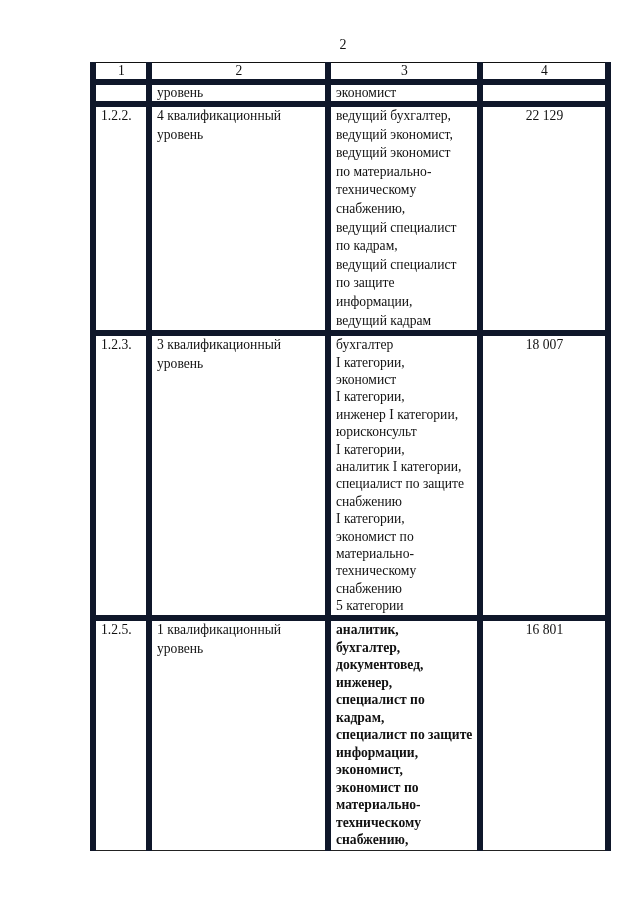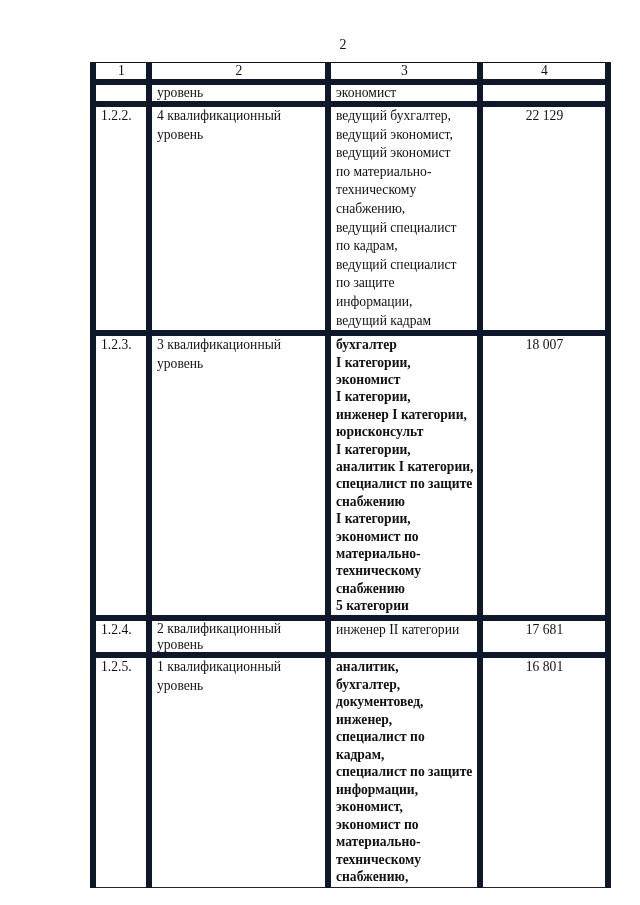--- a/index.html
+++ b/index.html
@@ -113,52 +113,41 @@
     </td>
     <td class="val">22 129</td>
   </tr>
 
   <tr class="r123">
     <td class="num">1.2.3.</td>
     <td>
       <span class="line">3 квалификационный</span>
       <span class="line">уровень</span>
     </td>
-    <td class="c3text" style="line-height:17.4px;font-weight:bold;">
+    <td class="c3text" style="line-height:17.4px;">
       <span class="line">бухгалтер</span>
       <span class="line">I категории,</span>
       <span class="line">экономист</span>
       <span class="line">I категории,</span>
       <span class="line">инженер I категории,</span>
       <span class="line">юрисконсульт</span>
       <span class="line">I категории,</span>
       <span class="line">аналитик I категории,</span>
       <span class="line">специалист по защите</span>
       <span class="line">снабжению</span>
       <span class="line">I категории,</span>
       <span class="line">экономист по</span>
       <span class="line">материально-</span>
       <span class="line">техническому</span>
       <span class="line">снабжению</span>
       <span class="line">5 категории</span>
     </td>
     <td class="val">18 007</td>
   </tr>
 
-  <tr class="r124">
-    <td class="num">1.2.4.</td>
-    <td style="line-height:15.5px;">
-      <span class="line">2 квалификационный</span>
-      <span class="line">уровень</span>
-    </td>
-    <td class="c3text">
-      <span class="line">инженер II категории</span>
-    </td>
-    <td class="val">17 681</td>
-  </tr>
 
   <tr class="r125">
     <td class="num">1.2.5.</td>
     <td>
       <span class="line">1 квалификационный</span>
       <span class="line">уровень</span>
     </td>
     <td class="c3text" style="line-height:17.5px;font-weight:bold;">
       <span class="line">аналитик,</span>
       <span class="line">бухгалтер,</span>

